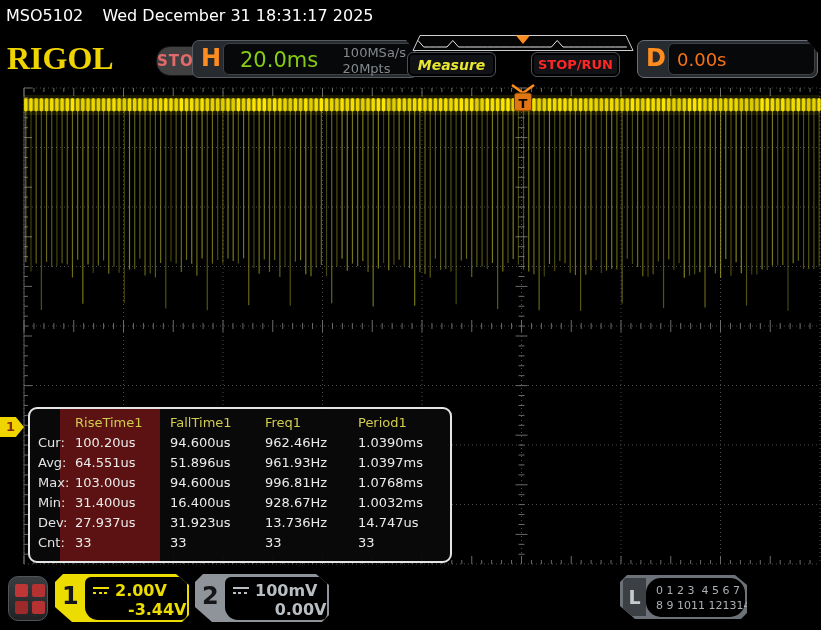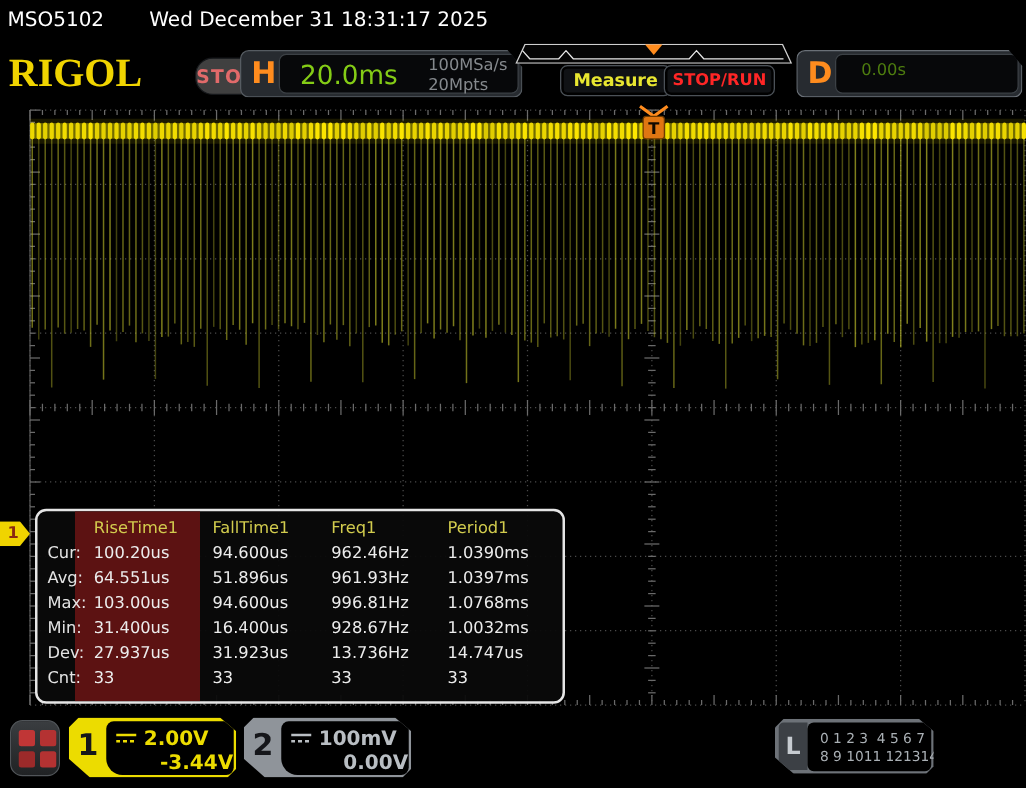--- a/index.html
+++ b/index.html
@@ -2,45 +2,45 @@
 <html><head>
 <meta charset="utf-8">
 <style>
   html,body{margin:0;padding:0;background:#000;}
   #screen{position:relative;width:821px;height:630px;background:#000;overflow:hidden;
           font-family:"DejaVu Sans",sans-serif;}
 
   
   #topbar{position:absolute;left:0;top:0;width:100%;height:32px;color:#fff;font-size:16px;}
   #topbar span{position:relative;top:6px;}
-  #model{margin-left:6px;margin-right:31px;}
+  #model{margin-left:6px;margin-right:14px;}
 
   
   #rigol-logo{position:absolute;left:7px;top:40px;font-family:"Liberation Serif",serif;
               font-weight:bold;font-size:32px;color:#f0d400;letter-spacing:0px;}
   #stop-badge{position:absolute;left:126px;top:46px;width:62px;height:28px;border-radius:14px;
               background:#404040;border:1px solid #15171a;color:#e26a6a;font-weight:bold;
               font-size:15px;line-height:28px;letter-spacing:1px;margin-left:30px;}
   .panel{position:absolute;top:40px;height:38px;background:#272b30;border:1px solid #565c62;
          border-radius:7px;box-sizing:border-box;}
   #hpanel{left:192px;width:226px;clip-path:polygon(0 0,calc(100% - 12px) 0,100% 14px,100% 100%,0 100%);}
   #dpanel{left:637px;width:181px;border-color:#6a7077;
           clip-path:polygon(0 0,calc(100% - 11px) 0,100% 13px,100% 100%,0 100%);}
   .panel .plabel{position:absolute;left:8px;top:3px;font-size:24px;font-weight:bold;color:#ff8c1e;}
   .panel .inner{position:absolute;left:30px;top:2px;right:2px;bottom:2px;background:#07080a;
                 border:1px solid #3c4146;border-radius:6px;}
   #timebase{position:absolute;left:16px;top:4px;font-size:21px;color:#84cc16;}
   #srate{position:absolute;right:8px;top:1px;text-align:left;font-size:13px;color:#85898d;line-height:16px;}
-  #delay-value{position:absolute;left:20px;top:5px;font-size:13px;color:#4d7c0f;}
+  #delay-value{position:absolute;left:8px;top:5px;font-size:18px;color:#f97316;}
 
   #wavestrip{position:absolute;left:412px;top:35px;width:222px;height:16px;}
   .hbtn{position:absolute;top:52px;width:89px;height:25px;background:#101215;
         border:1px solid #4b5157;border-radius:6px;box-shadow:0 0 0 2px #000 inset;
         font-family:"DejaVu Sans",sans-serif;font-weight:bold;font-size:14px;padding:0;cursor:pointer;}
-  #measure-btn{left:448px;color:#e8e630;}
+  #measure-btn{left:407px;color:#e8e630;font-style:italic;}
   #stoprun-btn{left:531px;color:#ff2626;font-size:13px;}
 
   
   #scope-svg{position:absolute;left:0;top:84px;width:821px;height:484px;}
 
   #ch1-marker{position:absolute;left:0;top:417px;width:24px;height:20px;background:#f0d400;
               clip-path:polygon(0 0,66% 0,100% 50%,66% 100%,0 100%);color:#8a2a10;
               font-weight:bold;font-size:13px;line-height:20px;padding-left:6px;box-sizing:border-box;}
 
   
@@ -79,21 +79,21 @@
   .dc::before{content:"";position:absolute;left:0;top:2px;width:16px;height:2px;background:currentColor;}
   .dc::after{content:"";position:absolute;left:0;top:7px;width:16px;height:2px;
              background:repeating-linear-gradient(90deg,currentColor 0 3px,transparent 3px 5.5px);}
 
   #la-block{position:absolute;left:620px;top:7px;width:127px;height:44px;background:#6d7278;
             clip-path:polygon(0 7px,7px 0,calc(100% - 12px) 0,100% 10px,100% calc(100% - 6px),
                       calc(100% - 6px) 100%,15px 100%,0 calc(100% - 13px));}
   #la-tab{position:absolute;left:3px;top:3px;bottom:3px;width:23px;background:#3c4045;
           border-radius:4px 0 0 4px;color:#c6cbd0;font-weight:bold;font-size:19px;
           line-height:38px;text-align:center;}
-  #la-inner{position:absolute;left:26px;top:2.5px;right:2.5px;bottom:2.5px;background:#000;border-radius:5px;}
+  #la-inner{position:absolute;left:26px;top:2.5px;right:2.5px;bottom:2.5px;background:#000;border-radius:15px;}
   .la-row{white-space:pre;font-size:11px;color:#aab0b5;line-height:15px;padding-left:10px;}
   .la-row:first-child{padding-top:5px;}
 </style>
 </head>
 <body>
 
 <div id="screen">
 
   <div id="topbar">
     <span id="model">MSO5102</span>

